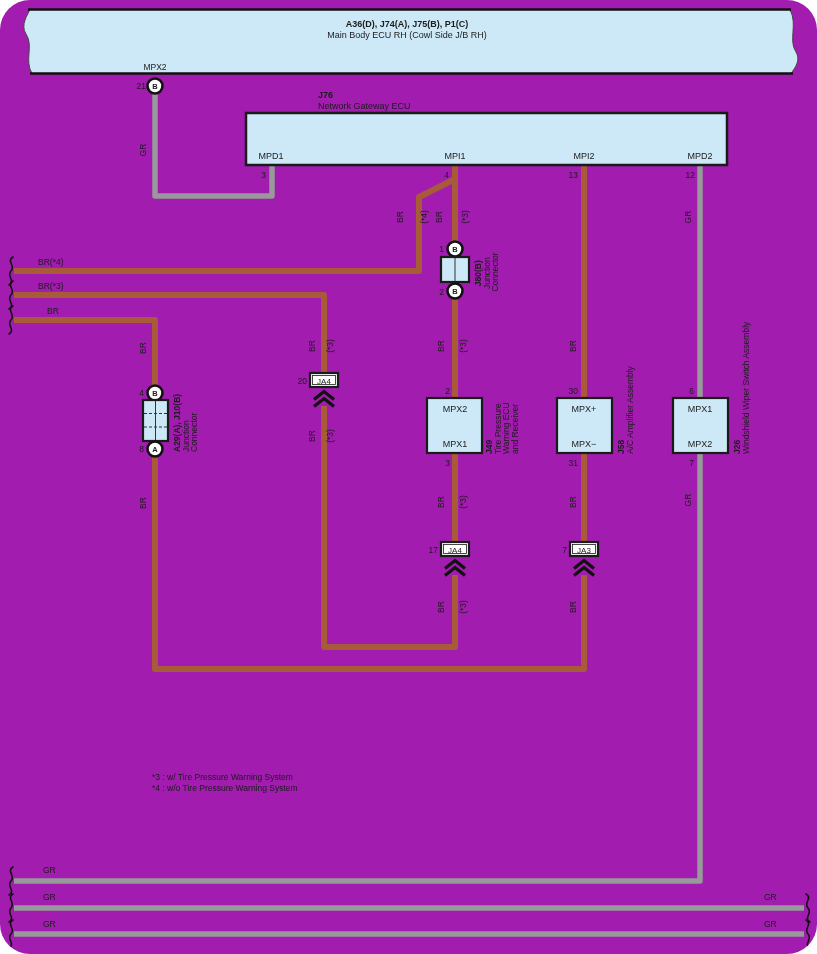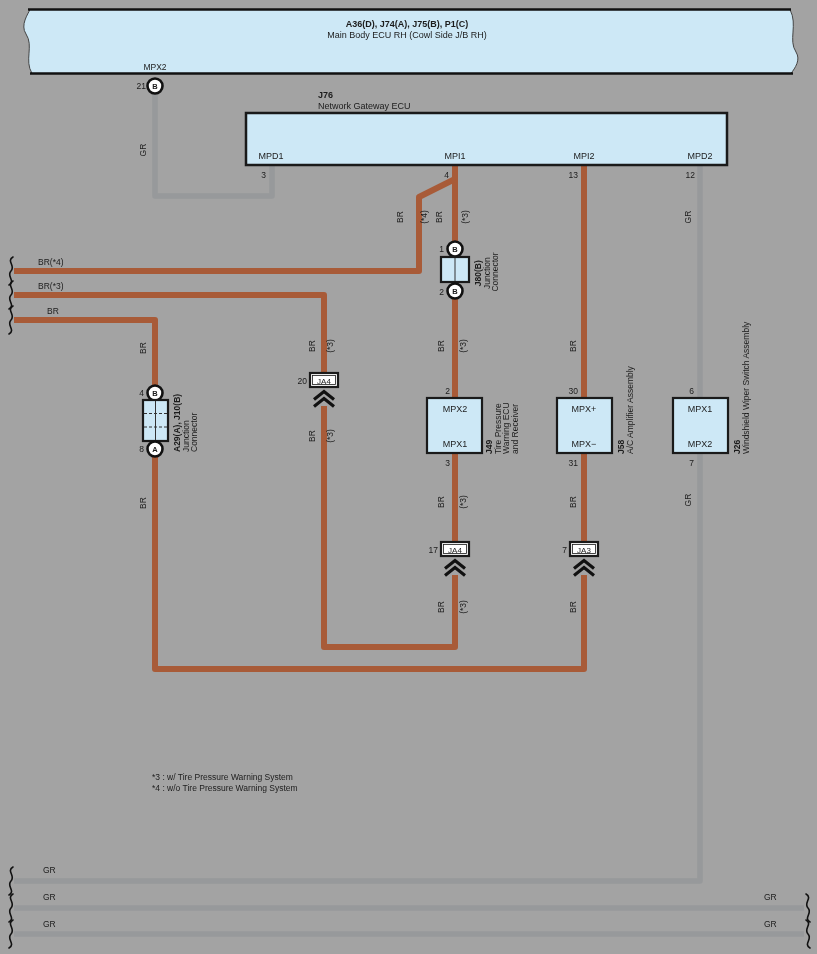--- a/index.html
+++ b/index.html
@@ -1,16 +1,16 @@
 <!DOCTYPE html>
 <html><head>
 <meta charset="utf-8">
 <style>
   html,body{margin:0;padding:0;background:#fff;}
-  #stage{position:relative;width:817px;height:954px;background:#a3a3a3;overflow:hidden;}
+  #stage{position:relative;width:817px;height:954px;background:#a21caf;overflow:hidden;border-radius:30px;}
   svg{position:absolute;left:0;top:0;}
   svg text{font-family:"Liberation Sans","DejaVu Sans",sans-serif;fill:#1c1c1c;}
   .f9{font-size:9px;}
   .f85{font-size:8.5px;}
   .f8{font-size:8px;}
   .f75{font-size:7.5px;font-weight:bold;}
   .b{font-weight:bold;}
   .mid{text-anchor:middle;}
   .end{text-anchor:end;}
   .wire-br{stroke:#a85b38;stroke-width:6;fill:none;stroke-linejoin:round;stroke-linecap:butt;}

